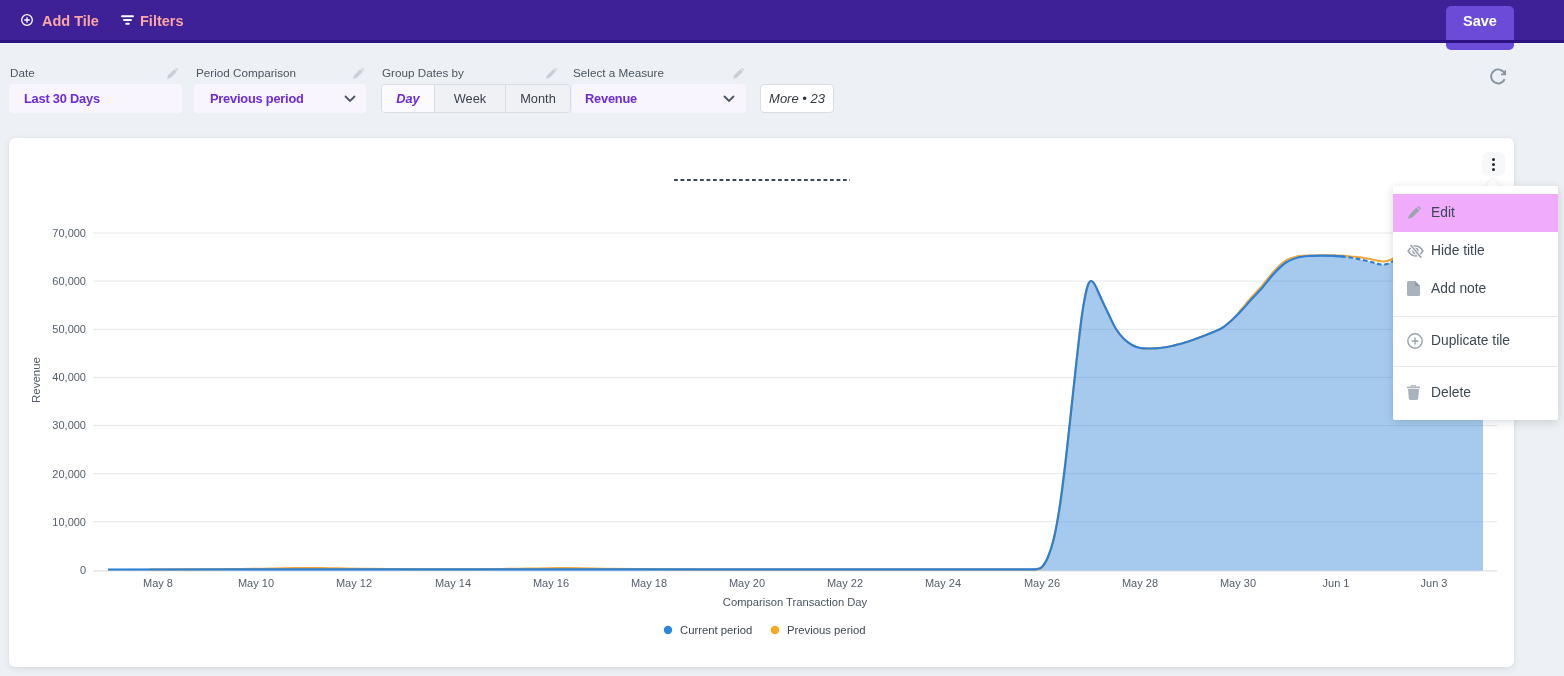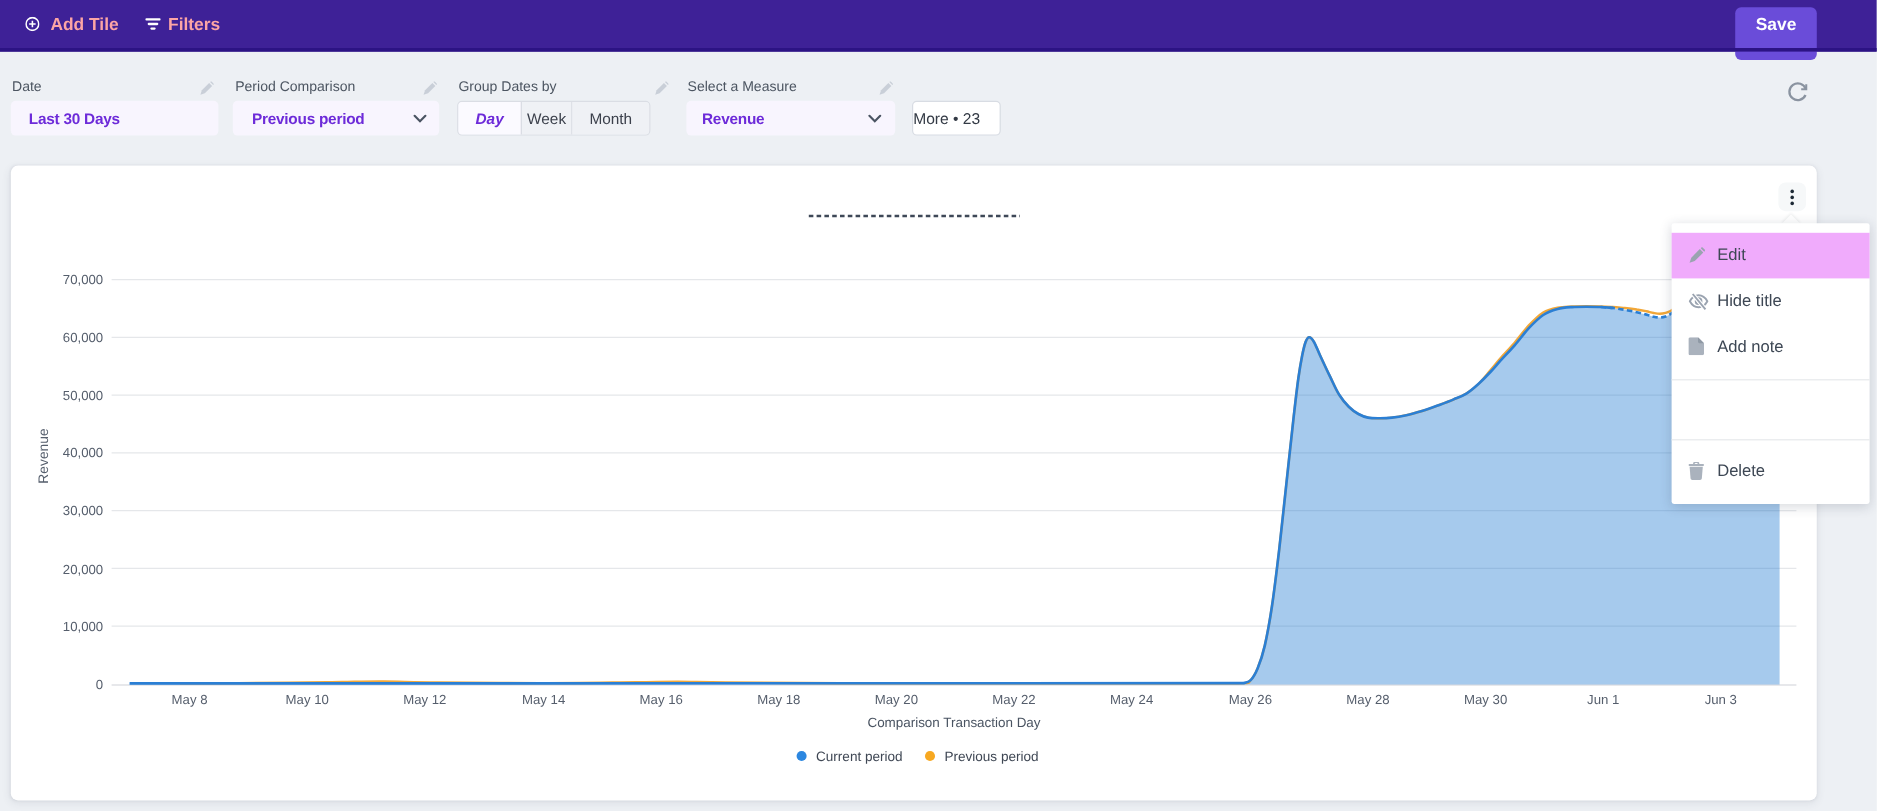--- a/index.html
+++ b/index.html
@@ -18,21 +18,21 @@
   .fbox .txt { position:absolute; top:7px; }
   .pencil { position:absolute; top:67px; }
   .chev { position:absolute; top:11px; }
 
   .seg { position:absolute; left:381px; top:84px; height:29px; border:1px solid #dadde4; border-radius:4px; display:flex; }
   .seg .s { height:27px; line-height:27px; text-align:center; font-size:12.8px; color:#3c414c; background:#eff1f5; }
   .seg .s.first { background:#fbfaff; color:#6d2bd9; font-weight:bold; border-radius:3px 0 0 3px;font-style:italic; }
   .seg .s.mid { border-left:1px solid #dadde4; border-right:1px solid #dadde4; }
   .seg .s.last { border-radius:0 3px 3px 0; }
 
-  #morebtn { position:absolute; left:760px; top:84px; width:74px; height:29px; background:#fff; border:1px solid #d8dce3; border-radius:4px; font-size:13px; color:#333a45; line-height:27px; }
+  #morebtn { position:absolute; left:760px; top:84px; width:74px; height:29px; background:#fff; border:1px solid #d8dce3; border-radius:4px; font-size:13px; color:#333a45; text-align:center; line-height:27px;font-style:italic; }
 
   
   #card { position:absolute; left:9px; top:138px; width:1505px; height:529px; background:#fff; border-radius:6px; box-shadow:0 2px 7px rgba(60,70,90,.10), 0 0 2px rgba(60,70,90,.08); }
 
 
   #kebab { position:absolute; left:1482px; top:152px; width:23px; height:24px; background:#f6f8f9; border-radius:6px; }
   #kebab i { position:absolute; left:10px; width:3px; height:3px; border-radius:50%; background:#1d2935; }
 
   
   #menu { position:absolute; left:1393px; top:186px; width:165px; height:234px; background:#fff; border-radius:2px; box-shadow:0 2px 10px rgba(40,50,70,.18); }
@@ -78,21 +78,21 @@
     </svg>
 </div>
 
 <div class="flabel" style="left:382px">Group Dates by</div>
 <svg class="pencil" style="left:545px" width="13" height="13" viewBox="0 0 13 13" fill="#c9cfd8">
     <path d="M1 12l1.2-3.7 6.1-6.1 2.5 2.5-6.1 6.1z"></path>
     <path d="M9.1 1.4l.3-.3c.3-.3.8-.3 1.1 0l1.4 1.4c.3.3.3.8 0 1.1l-.3.3z"></path>
   </svg>
 <div class="seg">
     <div class="s first" style="width:52px">Day</div>
-    <div class="s mid" style="width:43px">Week</div>
+    <div class="s mid" style="width:72px">Week</div>
     <div class="s last" style="width:64px">Month</div>
   </div>
 
 <div class="flabel" style="left:573px">Select a Measure</div>
 <svg class="pencil" style="left:732px" width="13" height="13" viewBox="0 0 13 13" fill="#c9cfd8">
     <path d="M1 12l1.2-3.7 6.1-6.1 2.5 2.5-6.1 6.1z"></path>
     <path d="M9.1 1.4l.3-.3c.3-.3.8-.3 1.1 0l1.4 1.4c.3.3.3.8 0 1.1l-.3.3z"></path>
   </svg>
 <div class="fbox" style="left:572px;width:174px">
     <span class="txt" style="left:13px">Revenue</span>
@@ -188,20 +188,27 @@
     <span class="mtxt">Hide title</span>
   </div>
   <div class="mrow" style="top:84px">
     <svg width="13" height="15" viewBox="0 0 13 15" fill="#aab2bd">
         <path d="M0 1.5C0 .7.7 0 1.5 0H8l5 5v8.5c0 .8-.7 1.5-1.5 1.5h-10C.7 15 0 14.3 0 13.5z"></path>
         <path d="M8 0l5 5H9.5C8.7 5 8 4.3 8 3.5z" fill="#8f99a5"></path>
       </svg>
     <span class="mtxt">Add note</span>
   </div>
   <div class="mdiv" style="top:130px"></div>
+  <div class="mrow" style="top:136px">
+    <svg width="16" height="16" viewBox="0 0 16 16" fill="none" stroke="#9aa3b0" stroke-width="1.4">
+        <circle cx="8" cy="8" r="7.2"></circle>
+        <path d="M8 4.6v6.8M4.6 8h6.8"></path>
+      </svg>
+    <span class="mtxt">Duplicate tile</span>
+  </div>
   <div class="mdiv" style="top:180px"></div>
   <div class="mrow" style="top:188px">
     <svg width="13" height="15" viewBox="0 0 13 15" fill="#aab2bd">
         <path d="M1 4h11l-.8 9.6c-.07.8-.72 1.4-1.5 1.4H3.3c-.78 0-1.43-.6-1.5-1.4z"></path>
         <rect x="0" y="1.6" width="13" height="1.7" rx=".8"></rect>
         <path d="M4.5 1.8c0-.9.7-1.6 1.6-1.6h.8c.9 0 1.6.7 1.6 1.6" fill="none" stroke="#aab2bd" stroke-width="1.3"></path>
       </svg>
     <span class="mtxt">Delete</span>
   </div>
 </div>

